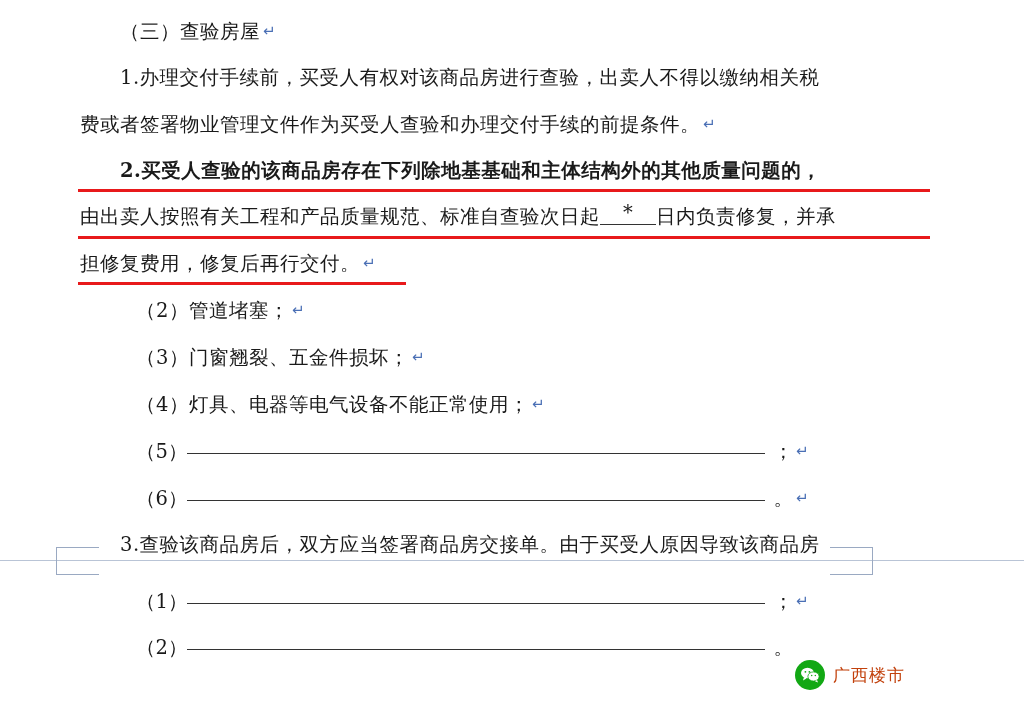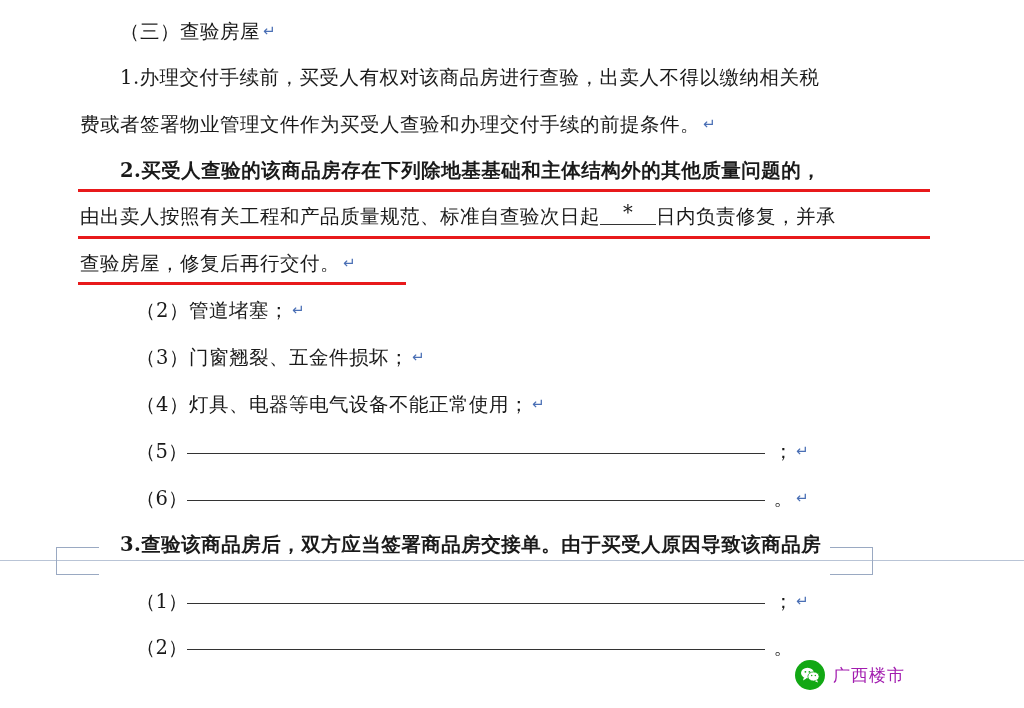--- a/index.html
+++ b/index.html
@@ -122,21 +122,21 @@
     height: 30px;
     border-radius: 50%;
     background: #12a814;
     display: flex;
     align-items: center;
     justify-content: center;
   }
   .wm-text {
     font-family: Liberation Mono, monospace;
     font-size: 17px;
-    color: #a21caf;
+    color: #c2410c;
     letter-spacing: 1px;
   }
 </style>
 </head>
 <body>
 
 <div class="page">
 
   <div class="doc-body">
 
@@ -155,42 +155,42 @@
       <span>2.买受人查验的该商品房存在下列除地基基础和主体结构外的其他质量问题的，</span>
       <span class="hl-line" style="left:-2px; bottom:2px; width:852px;"></span>
     </div>
 
     <div class="para" style="position:relative;">
       <span>由出卖人按照有关工程和产品质量规范、标准自查验次日起</span><span class="rule-short">*</span><span>日内负责修复，并承</span>
       <span class="hl-line" style="left:-2px; bottom:1px; width:852px;"></span>
     </div>
 
     <div class="para" style="position:relative;">
-      <span>查验房屋，修复后再行交付。</span><span class="pilcrow">↵</span>
+      <span>担修复费用，修复后再行交付。</span><span class="pilcrow">↵</span>
       <span class="hl-line" style="left:-2px; bottom:2px; width:328px;"></span>
     </div>
 
     <div class="para indent-list">
       <span>（2）</span><span>管道堵塞；</span><span class="pilcrow">↵</span>
     </div>
     <div class="para indent-list">
       <span>（3）</span><span>门窗翘裂、五金件损坏；</span><span class="pilcrow">↵</span>
     </div>
     <div class="para indent-list">
       <span>（4）</span><span>灯具、电器等电气设备不能正常使用；</span><span class="pilcrow">↵</span>
     </div>
 
     <div class="blank-row">
       <span>（5）</span><span class="rule"></span><span class="tail">；</span><span class="pilcrow">↵</span>
     </div>
     <div class="blank-row">
       <span>（6）</span><span class="rule"></span><span class="tail">。</span><span class="pilcrow">↵</span>
     </div>
 
-    <div class="para indent2" style="position:relative;font-weight:bold;">
+    <div class="para indent2" style="position:relative;">
       <span>3.查验该商品房后，双方应当签署商品房交接单。由于买受人原因导致该商品房</span>
       <span class="squiggle" style="left:628px; bottom:5px; width:122px;">
         
       </span>
     </div>
 
   </div>
 
   <div class="page-break" style="top:560px;"></div>
   <div class="corner tl" style="left:56px; top:560px;"></div>

